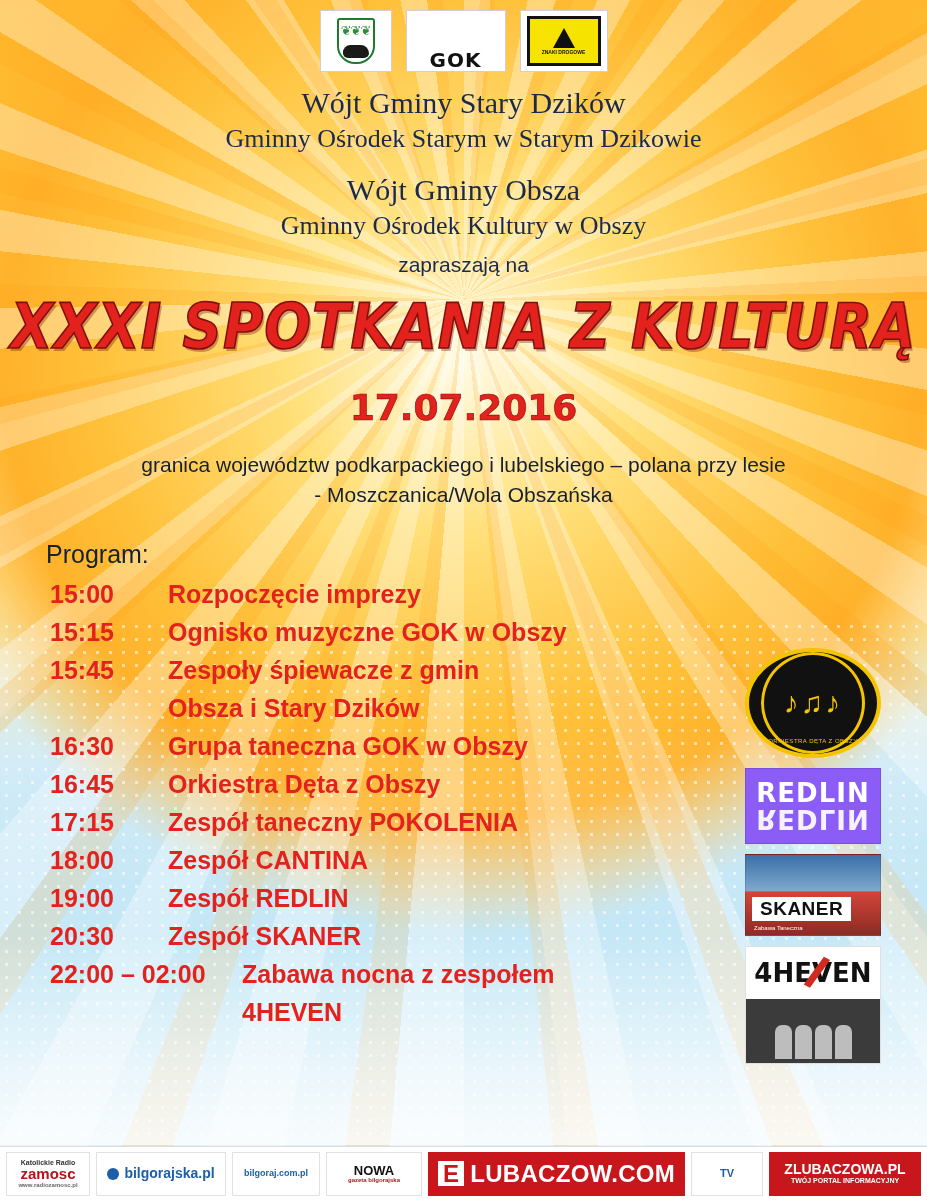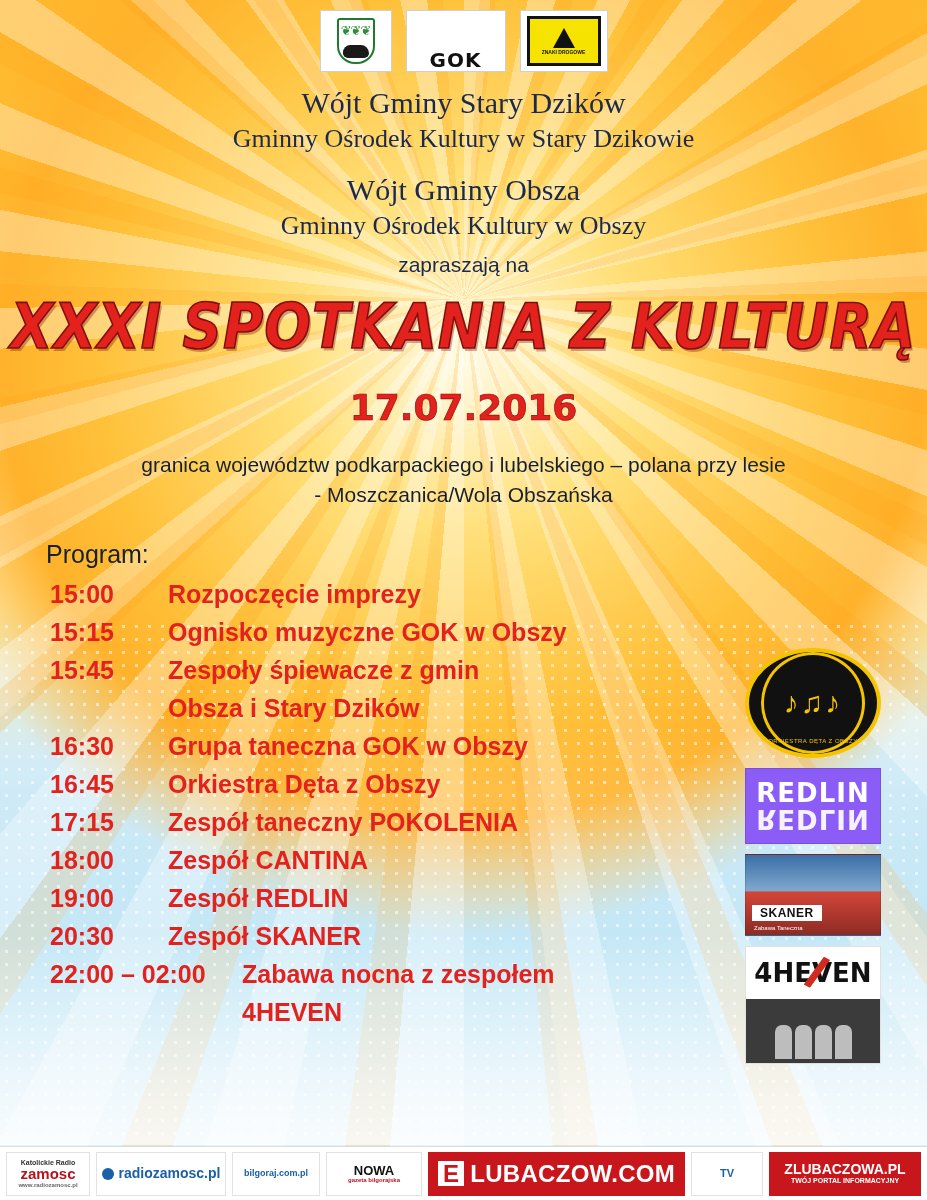--- a/index.html
+++ b/index.html
@@ -229,21 +229,21 @@
     font-family:"DejaVu Sans", sans-serif;
     font-weight:bold; font-size: 26px; color:#fff; letter-spacing: 1px; line-height:1;
   }
   .redlin-bot { transform: scaleY(-1); opacity:.92; }
   .band.skaner {
     height: 82px;
     background: linear-gradient(to bottom, #3a6fa8 0%, #7fa8cd 45%, #d3453a 46%, #8c2b23 100%);
     display:flex; align-items:flex-end; justify-content:flex-start;
   }
   .skaner-label {
-    background:#fff; color:#111; font-weight:bold; font-size:12px;
+    background:#fff; color:#111; font-weight:bold; font-size:19px;
     padding: 1px 8px; margin: 0 0 14px 6px; letter-spacing:.5px;
   }
   .skaner-sub { position:absolute; bottom:4px; left:8px; font-size:6px; color:#fff; }
   .band.heven {
     height: 118px; background:#fff; display:flex; flex-direction:column;
   }
   .heven-top {
     height: 52px; display:flex; align-items:center; justify-content:center;
     position:relative;
   }
@@ -324,21 +324,21 @@
       <div class="logo-box signs">
         <div class="signs-inner">
           <div class="fig"></div>
           <div class="cap">ZNAKI DROGOWE</div>
         </div>
       </div>
     </div>
 
     <div class="org-block">
       <div class="org-line-1">Wójt Gminy Stary Dzików</div>
-      <div class="org-line-2">Gminny Ośrodek Kultury w Stary Dzikowie</div>
+      <div class="org-line-2">Gminny Ośrodek Starym w Starym Dzikowie</div>
       <div class="org-gap"></div>
       <div class="org-line-1">Wójt Gminy Obsza</div>
       <div class="org-line-2">Gminny Ośrodek Kultury w Obszy</div>
     </div>
 
     <div class="invite">zapraszają na</div>
 
     <div class="title">XXXI SPOTKANIA Z KULTURĄ</div>
 
     <div class="date">17.07.2016</div>
@@ -442,21 +442,21 @@
   <div class="footer">
     <div class="fbox f-radio">
       <div>
         <div class="l1">Katolickie Radio</div>
         <div class="l2">zamosc</div>
         <div class="l3">www.radiozamosc.pl</div>
       </div>
     </div>
     <div class="fbox f-bilgorajska">
       <span class="dot"></span>
-      <span>radiozamosc.pl</span>
+      <span>bilgorajska.pl</span>
     </div>
     <div class="fbox f-bilgorajpl">
       <span>bilgoraj.com.pl</span>
     </div>
     <div class="fbox f-nowa">
       <div>
         <span>NOWA</span>
         <span class="sub">gazeta bilgorajska</span>
       </div>
     </div>

